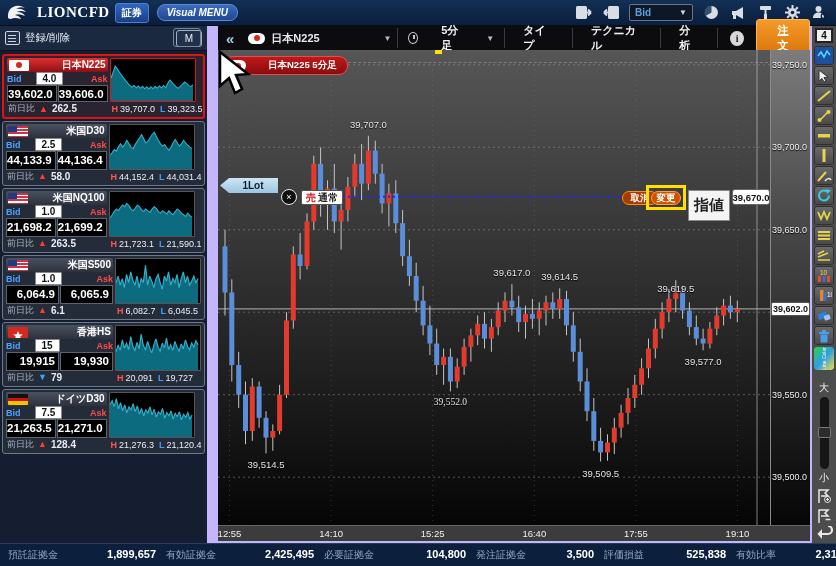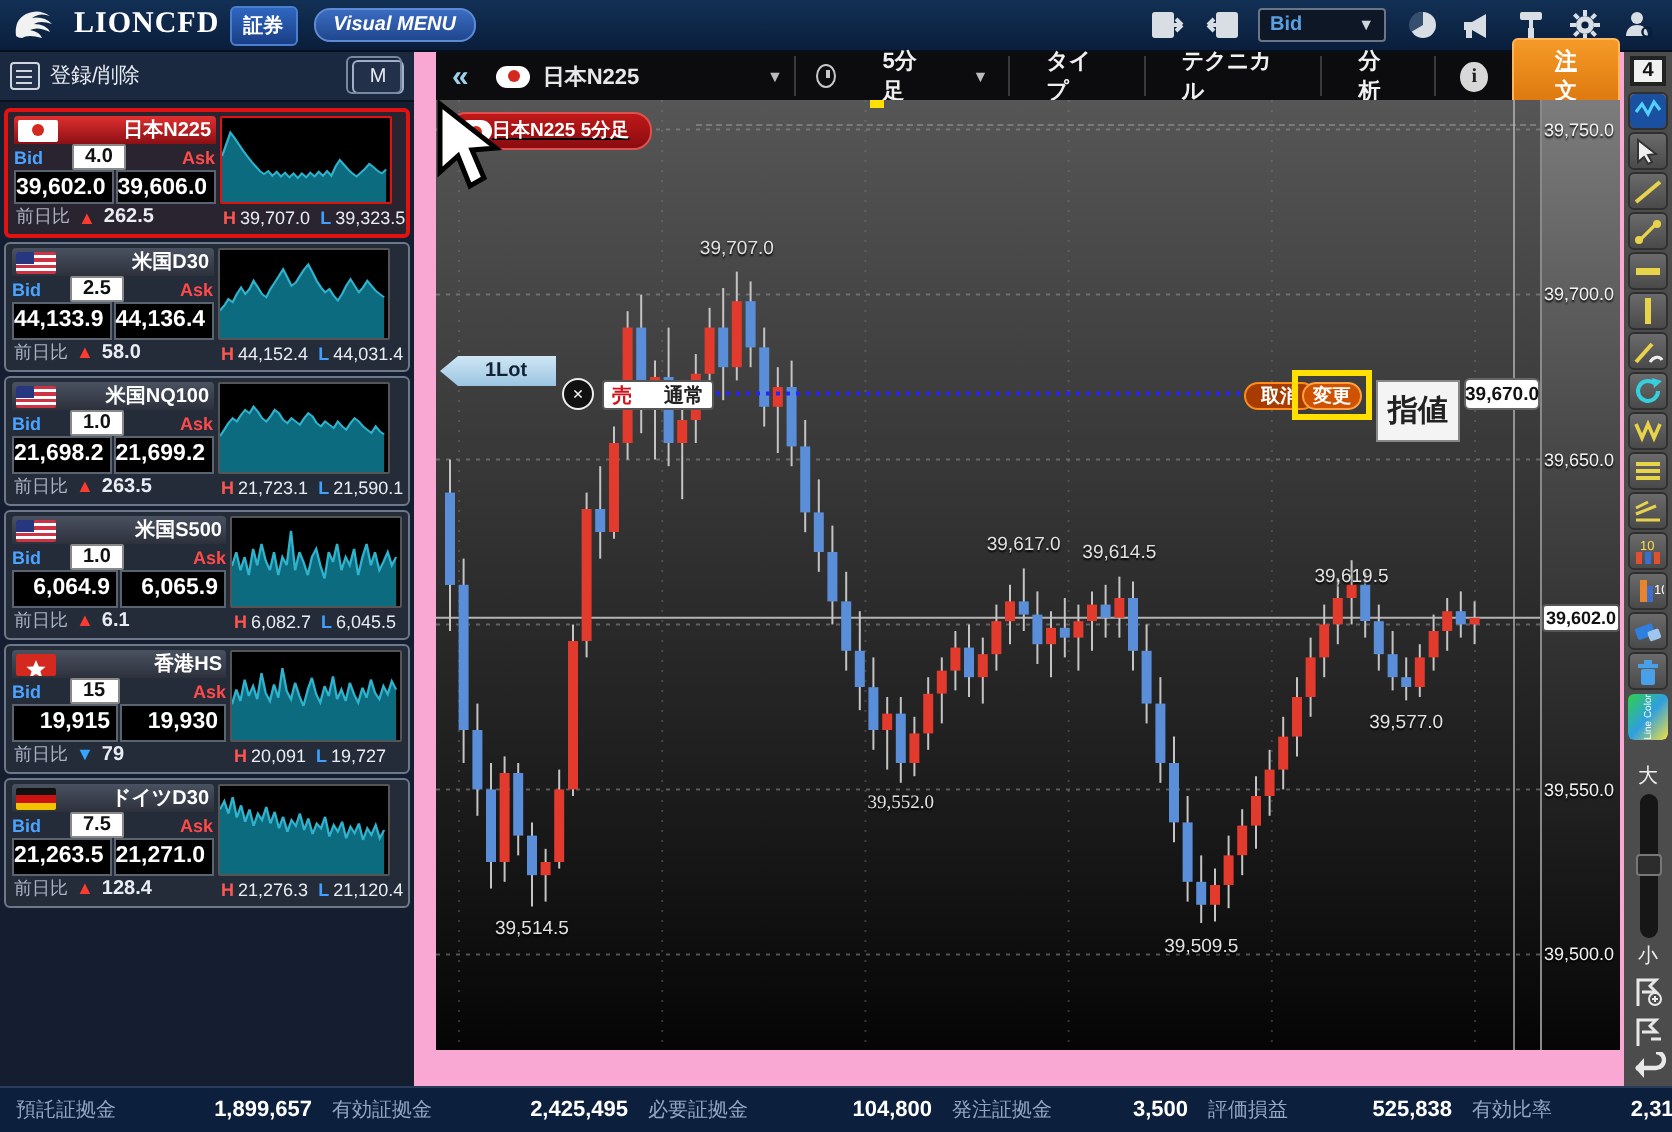--- a/index.html
+++ b/index.html
@@ -1,18 +1,18 @@
 <!DOCTYPE html>
 <html><head>
 <meta charset="utf-8">
 <style>
   * { margin:0; padding:0; box-sizing:border-box; }
   html,body { width:836px; height:566px; overflow:hidden; background:#131c2b;
     font-family:"Liberation Sans", sans-serif; }
-  .app { position:relative; width:836px; height:566px; background:#f9a8d4; }
+  .app { position:relative; width:836px; height:566px; background:#c4b5fd; }
 
   
   .topbar { position:absolute; left:0; top:0; width:836px; height:26px;
     background:linear-gradient(180deg,#123055,#0a1e3c); display:flex; align-items:center;
     border-bottom:1px solid #060f1e; }
   .logo { display:flex; align-items:center; gap:5px; padding-left:6px; }
   .logo-mark { width:26px; height:18px; }
   .logo-text { color:#fff; font-family:"Liberation Serif",serif; font-weight:bold;
     font-size:15px; letter-spacing:.5px; }
   .badge-blue { background:linear-gradient(180deg,#2f66c0,#1a3f86); color:#fff; font-size:10px;
@@ -102,41 +102,41 @@
   .plot svg { position:absolute; left:0; top:0; }
   .yaxis { position:absolute; left:552px; top:0; width:40px; height:475px;
     background:linear-gradient(180deg,#7c7c7c 0%,#4a4a4a 35%,#1a1a1a 80%,#060606 100%);
     border-left:1px solid #8a8a8a; }
   .ylab { position:absolute; left:1px; color:#f2f2f2; font-size:9px; text-shadow:0 1px 1px #000; }
   .ycur { position:absolute; left:0; width:39px; background:#fff; color:#111; font-size:9px; font-weight:bold;
     border:1px solid #555; border-radius:2px; text-align:center; padding:1px 0; }
   .xaxis { position:absolute; left:0; top:475px; width:592px; height:16px; background:#3c3c3c;
     border-top:1px solid #666; }
   .xlab { position:absolute; top:2px; width:40px; text-align:center; color:#f0f0f0; font-size:9.5px; }
-  .sym-badge { position:absolute; left:6px; top:6px; display:flex; align-items:center; gap:0;
+  .sym-badge { position:absolute; left:6px; top:6px; display:flex; align-items:center; gap:22px;
     background:linear-gradient(180deg,#c01818,#8a0c10); border:1px solid #e05050; border-radius:9px;
-    padding:2px 10px 2px 4px; z-index:5;text-decoration:underline; }
+    padding:2px 10px 2px 4px; z-index:5; }
   .sym-badge .nm { color:#fff; font-size:9.5px; font-weight:bold; }
   .flag-sm { width:17px; height:11px; background:#fff; border-radius:6px; position:relative; }
   .flag-sm::after { content:""; position:absolute; left:5.5px; top:2.5px; width:6px; height:6px; border-radius:50%; background:#d5281e; }
   .top-dash { position:absolute; left:130px; top:12px; width:420px; border-top:1px dashed #9a9a9a; opacity:.55; }
   .top-marker { position:absolute; left:217px; top:0; width:7px; height:4px; background:#ffe000; }
   .anno { position:absolute; width:64px; text-align:center; color:#e2e2e2; font-size:9.5px; text-shadow:0 1px 1px #000; }
 
   
   .lot-ribbon { position:absolute; left:2px; top:128px; width:58px; height:15px;
     background:linear-gradient(180deg,#cfe6f4,#9cc5e2); color:#123; font-size:10px; font-weight:bold;
     display:flex; align-items:center; justify-content:center; padding-left:8px;
     clip-path:polygon(0 50%, 9px 0, 100% 0, 100% 100%, 9px 100%); z-index:6; }
   .close-circ { position:absolute; left:63px; top:139px; width:16px; height:16px; border-radius:50%;
     background:#111; border:1.5px solid #eee; color:#fff; font-size:9px; display:flex; align-items:center;
     justify-content:center; z-index:6; }
   .side-chip { position:absolute; left:83px; top:140px; height:15px; background:#fff; border:1px solid #555;
     border-radius:2px; font-size:10px; font-weight:bold; display:flex; align-items:center; padding:0 4px; z-index:6; }
-  .side-chip .s { color:#d0131a; } .side-chip .t { color:#222; margin-left:16px; }
+  .side-chip .s { color:#d0131a; } .side-chip .t { color:#222; margin-left:2px; }
   .cancel-chip, .change-chip { position:absolute; top:141px; height:14px; color:#fff; font-size:9.5px; font-weight:bold;
     display:flex; align-items:center; justify-content:center; border-radius:7px; z-index:6; }
   .cancel-chip { left:404px; width:36px; background:#a63c00; border:1px solid #ff8c1a; }
   .change-chip { left:433px; width:30px; background:#cf5200; border:1px solid #ffa040; }
   .hl-box { position:absolute; left:428px; top:135px; width:40px; height:25px; border:3px solid #ffe000; z-index:7; }
   .limit-chip { position:absolute; left:470px; top:140px; width:42px; height:31px; background:#f4f4f4;
     border:1px solid #888; color:#222; font-size:15px; font-weight:bold; display:flex; align-items:center;
     justify-content:center; z-index:6; }
   .oline-price { position:absolute; left:514px; top:139px; width:38px; height:16px; background:#fff;
     border:1px solid #666; border-radius:3px; color:#111; font-size:9.5px; font-weight:bold;
@@ -673,20 +673,28 @@
       </svg>
     </div>
     <div class="yaxis" id="yaxis">
         <span class="ylab" style="top: 9.84375px;">39,750.0</span>
         <span class="ylab" style="top: 92.309px;">39,700.0</span>
         <span class="ylab" style="top: 174.774px;">39,650.0</span>
         <span class="ylab" style="top: 339.705px;">39,550.0</span>
         <span class="ylab" style="top: 422.17px;">39,500.0</span>
         <span class="ycur" style="top: 251.941px;">39,602.0</span>
       </div>
+    <div class="xaxis" id="xaxis">
+        <span class="xlab" style="left: -8.5px;">12:55</span>
+        <span class="xlab" style="left: 93.1px;">14:10</span>
+        <span class="xlab" style="left: 194.7px;">15:25</span>
+        <span class="xlab" style="left: 296.3px;">16:40</span>
+        <span class="xlab" style="left: 397.9px;">17:55</span>
+        <span class="xlab" style="left: 499.5px;">19:10</span>
+      </div>
   </div>
 
   <div class="right-strip">
     <div class="four-btn">4</div>
     <div id="rs-icons" style="display:flex;flex-direction:column;gap:1px;">
         <span class="rs-ic">
           <svg width="18" height="17">
             <rect width="18" height="17" rx="3" fill="#1b4fa0"></rect>
             <path d="M3 9l3-4 3 5 3-6 3 4" stroke="#4fd2ff" stroke-width="1.6" fill="none"></path>
           </svg>

